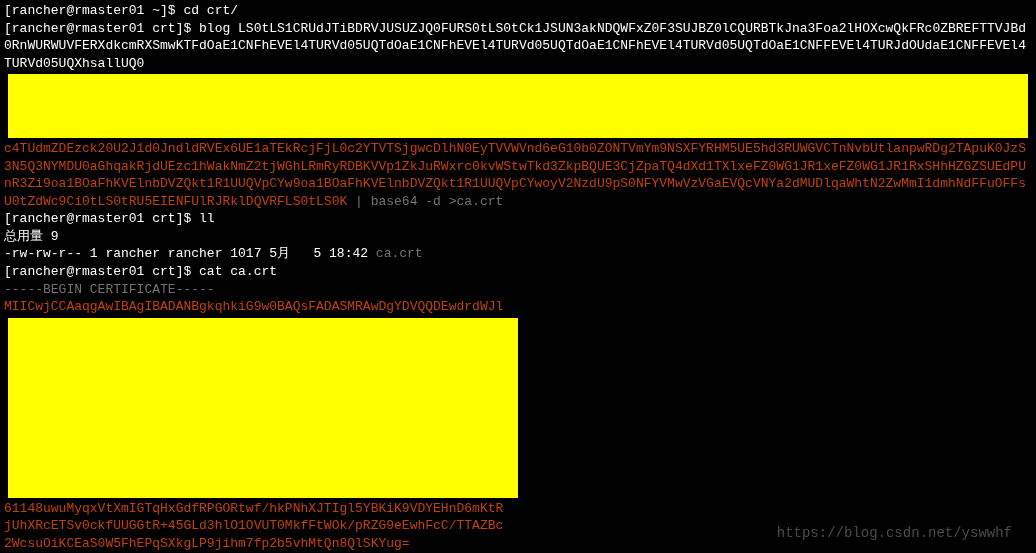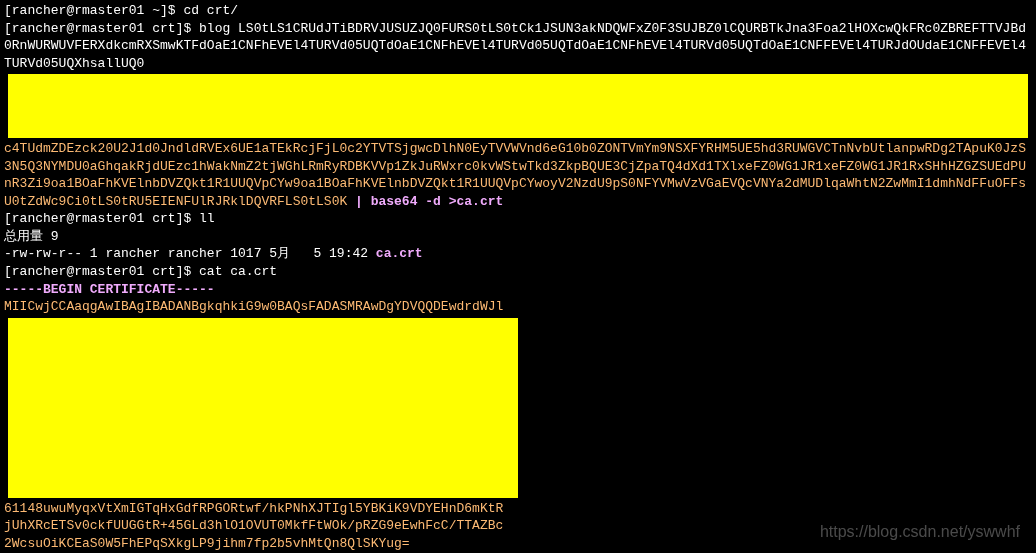--- a/index.html
+++ b/index.html
@@ -13,56 +13,56 @@
       font-size: 13px;
       line-height: 1.35;
       color: #fff;
       width: 1036px;
       height: 553px;
       overflow: hidden;
       padding: 2px 4px;
       position: relative;
       word-break: break-all;
     }
-    .white { color: #fdba74; }
-    .yellow { color: #f0abfc; font-weight: bold; }
+    .white { color: #c2410c; }
+    .yellow { color: #737373; }
     .redacted {
       background: #ffff00;
       display: block;
       margin: 2px 4px;
     }
     .redacted-1 { width: 1020px; height: 64px; }
     .redacted-2 { width: 510px; height: 180px; }
     .watermark {
       position: absolute;
       bottom: 10px;
-      right: 16px;
+      right: 24px;
       color: #888;
       opacity: 0.55;
-      font-family: Liberation Sans, sans-serif;
-      font-size: 16px;
+      font-family: Liberation Mono, monospace;
+      font-size: 14px;
     }
     .line { white-space: pre-wrap; }
   </style>
 </head>
 <body>
 
 <div class="line"><span>[rancher@rmaster01 ~]$ </span><span>cd crt/</span></div>
 
 <div class="line"><span>[rancher@rmaster01 crt]$ </span><span>blog </span><span>LS0tLS1CRUdJTiBDRVJUSUZJQ0FURS0tLS0tCk1JSUN3akNDQWFxZ0F3SUJBZ0lCQURBTkJna3Foa2lHOXcwQkFRc0ZBREFTTVJBd0RnWURWUVFERXdkcmRXSmwKTFdOaE1CNFhEVEl4TURVd05UQTdOaE1CNFhEVEl4TURVd05UQTdOaE1CNFhEVEl4TURVd05UQTdOaE1CNFFEVEl4TURJdOUdaE1CNFFEVEl4TURVd05UQXhsallUQ0</span></div>
 
 <div class="redacted redacted-1"></div>
 
 <div class="line"><span class="white">c4TUdmZDEzck20U2J1d0JndldRVEx6UE1aTEkRcjFjL0c2YTVTSjgwcDlhN0EyTVVWVnd6eG10b0ZONTVmYm9NSXFYRHM5UE5hd3RUWGVCTnNvbUtlanpwRDg2TApuK0JzS3N5Q3NYMDU0aGhqakRjdUEzc1hWakNmZ2tjWGhLRmRyRDBKVVp1ZkJuRWxrc0kvWStwTkd3ZkpBQUE3CjZpaTQ4dXd1TXlxeFZ0WG1JR1xeFZ0WG1JR1RxSHhHZGZSUEdPUnR3Zi9oa1BOaFhKVElnbDVZQkt1R1UUQVpCYw9oa1BOaFhKVElnbDVZQkt1R1UUQVpCYwoyV2NzdU9pS0NFYVMwVzVGaEVQcVNYa2dMUDlqaWhtN2ZwMmI1dmhNdFFuOFFsU0tZdWc9Ci0tLS0tRU5EIENFUlRJRklDQVRFLS0tLS0K</span><span class="yellow"> | base64 -d &gt;ca.crt</span></div>
 
 <div class="line"><span>[rancher@rmaster01 crt]$ </span><span>ll</span></div>
 
 <div class="line"><span>总用量 9</span></div>
 
-<div class="line"><span>-rw-rw-r-- 1 rancher rancher 1017 5月   5 19:42 </span><span class="yellow">ca.crt</span></div>
+<div class="line"><span>-rw-rw-r-- 1 rancher rancher 1017 5月   5 18:42 </span><span class="yellow">ca.crt</span></div>
 
 <div class="line"><span>[rancher@rmaster01 crt]$ </span><span>cat ca.crt</span></div>
 
 <div class="line yellow">-----BEGIN CERTIFICATE-----</div>
 
 <div class="line white">MIICwjCCAaqgAwIBAgIBADANBgkqhkiG9w0BAQsFADASMRAwDgYDVQQDEwdrdWJl</div>
 
 <div class="redacted redacted-2"></div>
 
 <div class="line white">61148uwuMyqxVtXmIGTqHxGdfRPGORtwf/hkPNhXJTIgl5YBKiK9VDYEHnD6mKtR</div>

